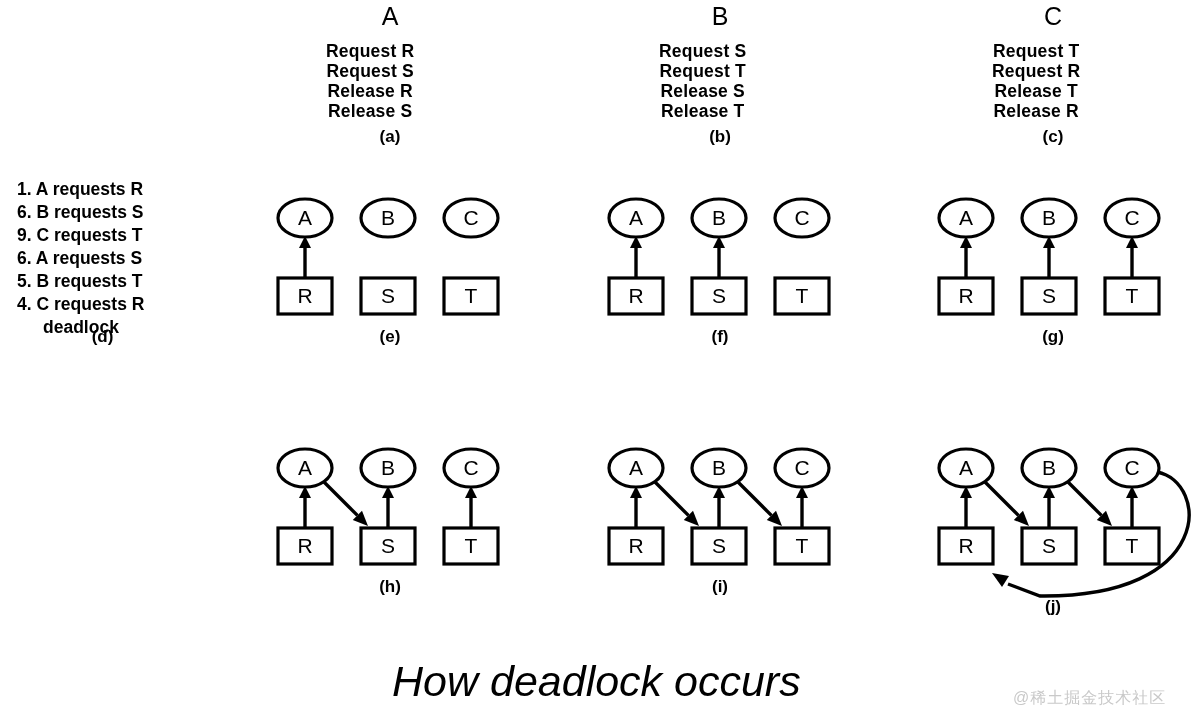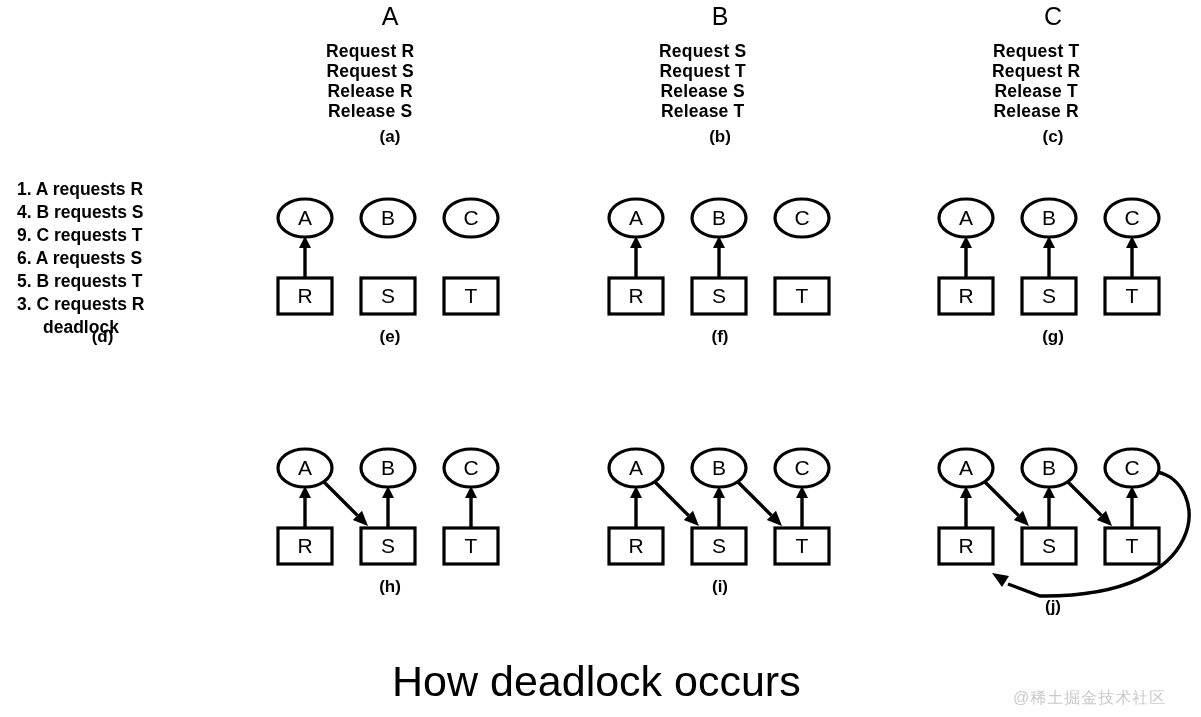--- a/index.html
+++ b/index.html
@@ -56,20 +56,21 @@
   .evlist div { height: 23px; }
   .evlist .indent { padding-left: 26px; }
 
   
   .big-title {
     font-size: 43px;
     font-weight: 400;
     letter-spacing: 0px;
     line-height: 1;
     white-space: nowrap;
+    font-style: italic;
   }
 
   
   .watermark {
     font-size: 16px;
     color: #c9c9c9;
     white-space: nowrap;
     letter-spacing: 1px;
   }
 
@@ -124,25 +125,25 @@
 <div class="abs listing" style="left:992px; top:41px;">
   <div>Request T</div>
   <div>Request R</div>
   <div>Release T</div>
   <div>Release R</div>
 </div>
 <div class="abs caption" style="left:988px; top:128px; width:130px;">(c)</div>
 
 <div class="abs evlist" style="left:5px; top:178px;margin-left:12px;">
   <div>1. A requests R</div>
-  <div>4. B requests S</div>
+  <div>6. B requests S</div>
   <div>9. C requests T</div>
   <div>6. A requests S</div>
   <div>5. B requests T</div>
-  <div>3. C requests R</div>
+  <div>4. C requests R</div>
   <div class="indent">deadlock</div>
 </div>
 <div class="abs caption" style="left:45px; top:328px; width:115px;">(d)</div>
 
 <div class="abs" id="graph-0" style="left:266px; top:196px;">
     <svg width="260" height="130" viewBox="0 0 260 130">
       <g>
         <line x1="39" y1="82" x2="39" y2="52" class="edge" stroke-linecap="butt"></line>
         <polygon points="39,40 45,52 33,52" fill="#000"></polygon>
       </g>

